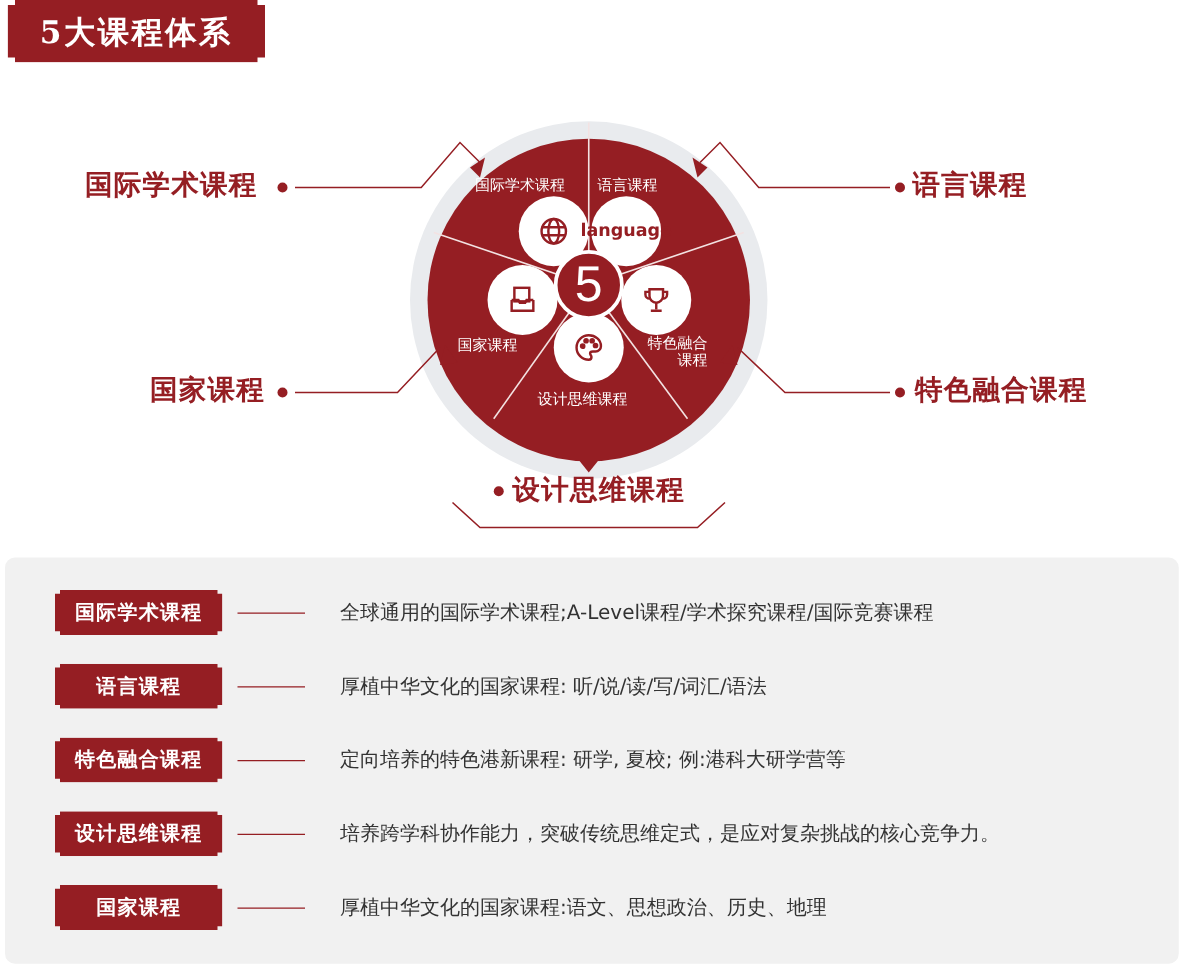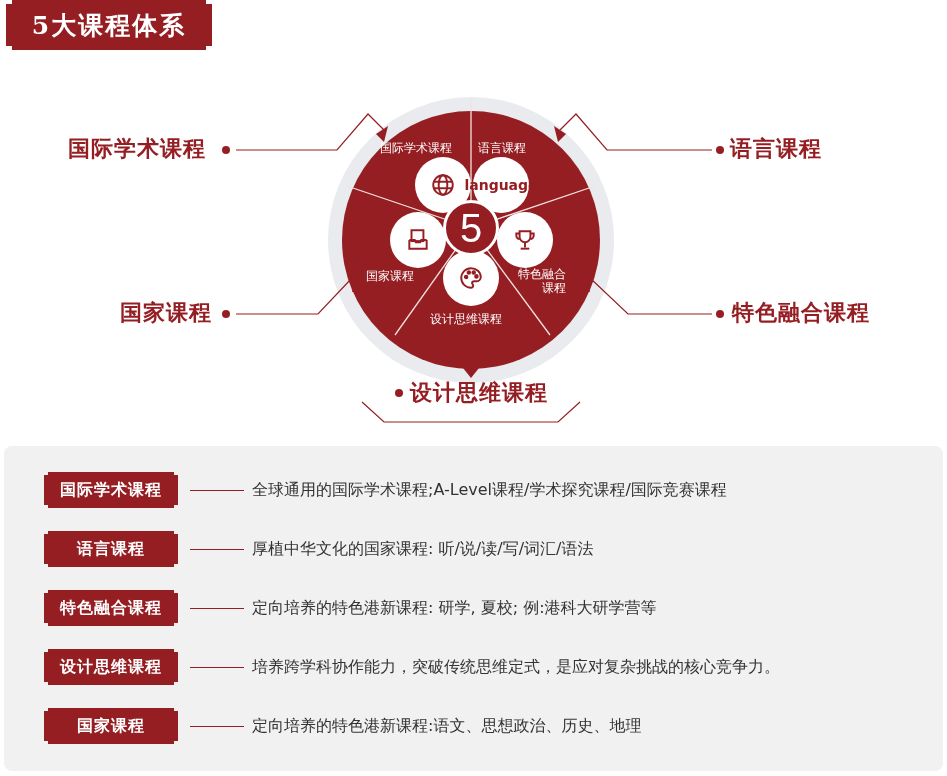--- a/index.html
+++ b/index.html
@@ -51,21 +51,21 @@
     background: #f1f1f1; border-radius: 8px;
   }
   .row { position: absolute; left: 40px; height: 36px; display: flex; align-items: center; }
   .tag {
     width: 134px; height: 36px; background: #951e23;
     clip-path: polygon(4px 0, 130px 0, 130px 3px, 134px 3px, 134px 33px, 130px 33px, 130px 36px, 4px 36px, 4px 33px, 0 33px, 0 3px, 4px 3px);
     display: flex; align-items: center; justify-content: center;
     color: #ffffff; font-weight: bold; font-size: 16px; letter-spacing: 1px;
   }
   .connector { width: 54px; height: 1px; background: #951e23; margin-left: 12px; }
-  .desc { margin-left: 8px; color: #333333; font-size: 16px; white-space: nowrap; }
+  .desc { margin-left: 28px; color: #333333; font-size: 16px; white-space: nowrap; }
 </style>
 </head>
 <body>
 
 <div class="title-banner">
   <span>5大课程体系</span>
 </div>
 
 <svg class="diagram-svg" viewBox="0 0 947 440">
 
@@ -175,15 +175,15 @@
     <div class="desc">定向培养的特色港新课程: 研学, 夏校; 例:港科大研学营等</div>
   </div>
   <div class="row" style="top:203px;">
     <div class="tag">设计思维课程</div>
     <div class="connector"></div>
     <div class="desc">培养跨学科协作能力，突破传统思维定式，是应对复杂挑战的核心竞争力。</div>
   </div>
   <div class="row" style="top:262px;">
     <div class="tag">国家课程</div>
     <div class="connector"></div>
-    <div class="desc">定向培养的特色港新课程:语文、思想政治、历史、地理</div>
+    <div class="desc">厚植中华文化的国家课程:语文、思想政治、历史、地理</div>
   </div>
 </div>
 
 </body></html>

